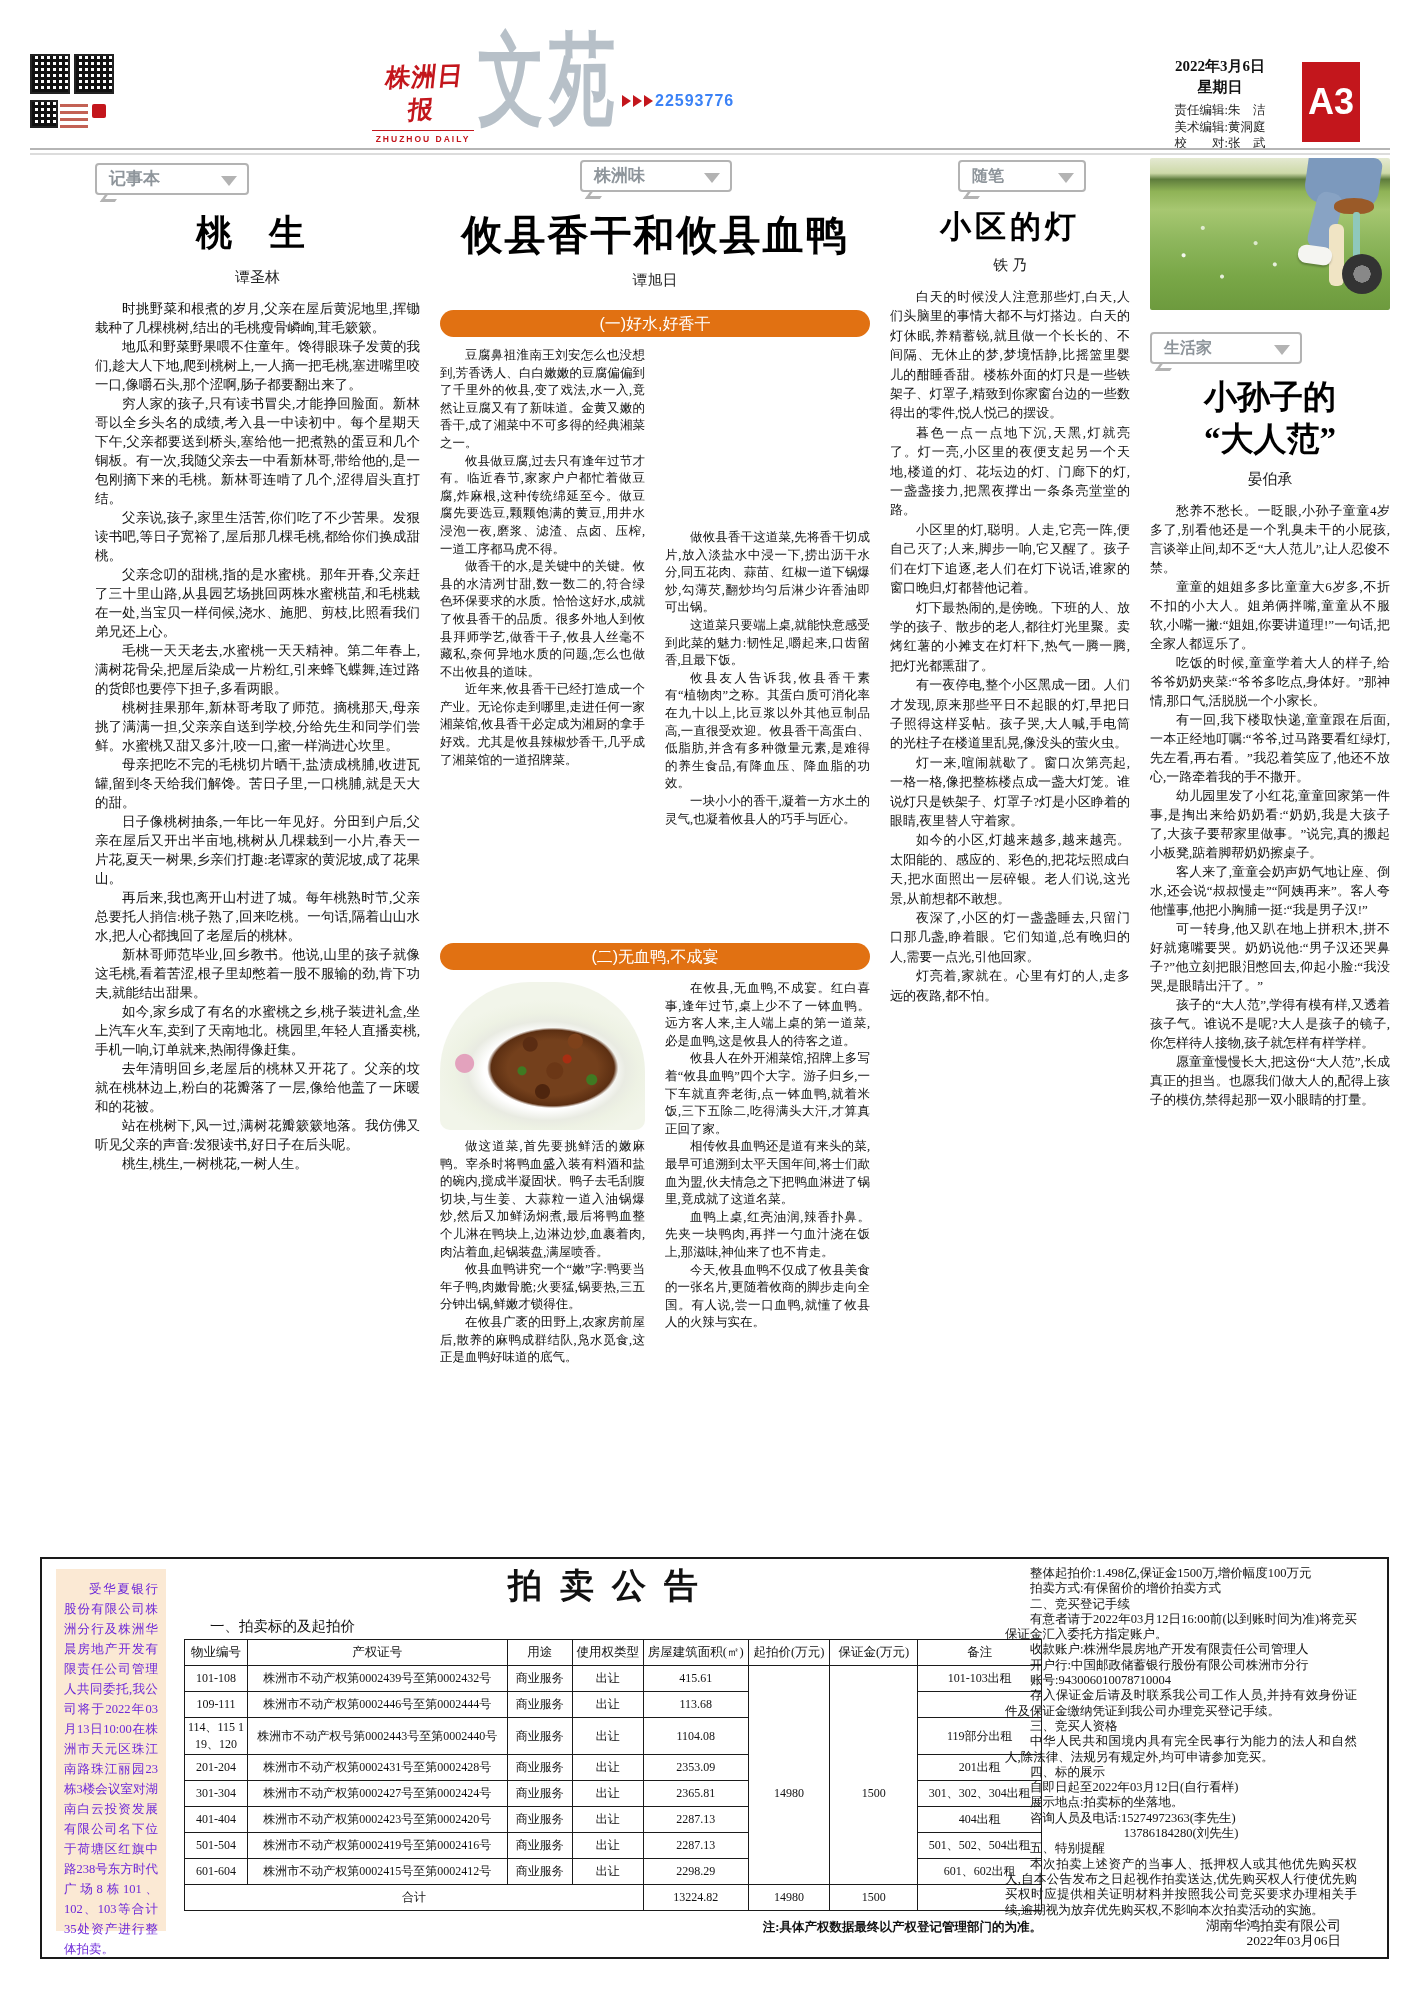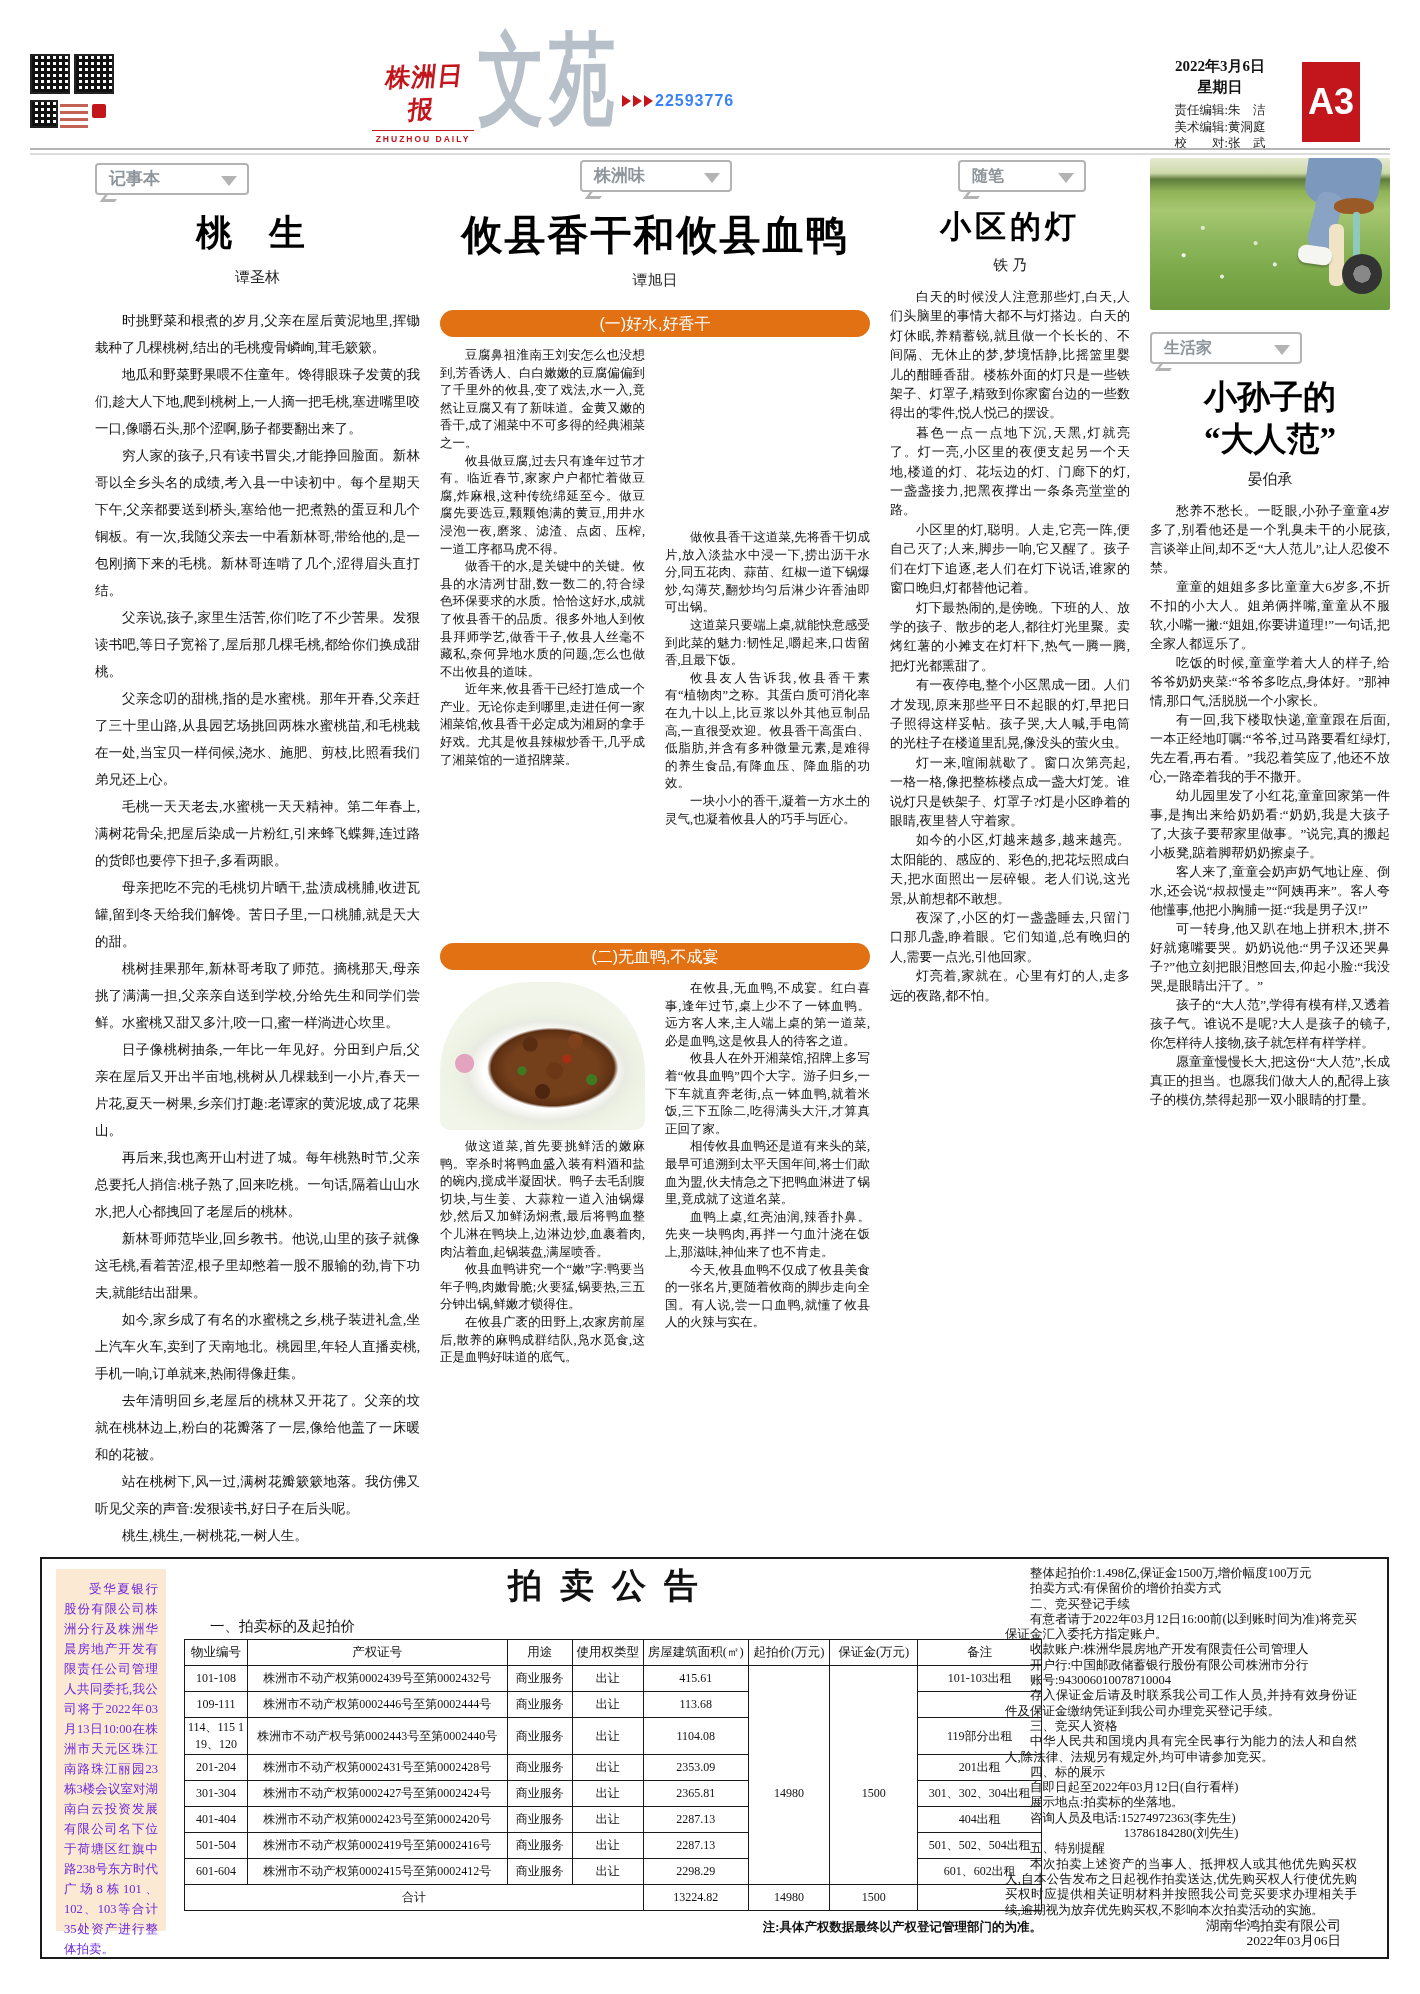--- a/index.html
+++ b/index.html
@@ -44,21 +44,21 @@
              border-left:3px solid #b3b3b3;border-bottom:3px solid #b3b3b3;transform:skewX(-35deg);}
   .art-title{font-weight:900;text-align:center;color:#000;}
   .author{text-align:center;font-size:15px;color:#222;}
   .body p{margin:0;text-indent:2em;text-align:justify;}
 
   
   .col1{left:95px;top:163px;width:325px;height:1385px;overflow:hidden;}
   .col1 .tag{width:112px;}
   .col1 .art-title{margin-top:14px;font-size:36px;letter-spacing:14px;}
   .col1 .author{margin-top:10px;}
-  .col1 .body{margin-top:20px;font-size:13.5px;line-height:27px;height:1240px;overflow:hidden;}
+  .col1 .body{margin-top:12px;font-size:13.5px;line-height:19px;height:1240px;overflow:hidden;}
 
   
   .col2{left:440px;top:158px;width:430px;height:1390px;overflow:hidden;}
   .col2 .tag{width:110px;margin:2px auto 0 140px;}
   .col2 .art-title{margin-top:16px;font-size:41px;letter-spacing:2px;}
   .col2 .author{margin-top:8px;}
   .badge{margin-top:20px;height:27px;background:#e17112;border-radius:14px;color:#fff;text-align:center;
          font-size:16px;line-height:27px;font-family:"Liberation Sans",sans-serif;}
   .b2{margin-top:8px;}
   .sec{position:relative;width:430px;}
@@ -193,22 +193,22 @@
     </div>
     <div class="art-title">桃 生</div>
     <div class="author">谭圣林</div>
     <div class="body">
         <p>时挑野菜和根煮的岁月,父亲在屋后黄泥地里,挥锄栽种了几棵桃树,结出的毛桃瘦骨嶙峋,茸毛簌簌。</p>
         <p>地瓜和野菜野果喂不住童年。馋得眼珠子发黄的我们,趁大人下地,爬到桃树上,一人摘一把毛桃,塞进嘴里咬一口,像嚼石头,那个涩啊,肠子都要翻出来了。</p>
         <p>穷人家的孩子,只有读书冒尖,才能挣回脸面。新林哥以全乡头名的成绩,考入县一中读初中。每个星期天下午,父亲都要送到桥头,塞给他一把煮熟的蛋豆和几个铜板。有一次,我随父亲去一中看新林哥,带给他的,是一包刚摘下来的毛桃。新林哥连啃了几个,涩得眉头直打结。</p>
         <p>父亲说,孩子,家里生活苦,你们吃了不少苦果。发狠读书吧,等日子宽裕了,屋后那几棵毛桃,都给你们换成甜桃。</p>
         <p>父亲念叨的甜桃,指的是水蜜桃。那年开春,父亲赶了三十里山路,从县园艺场挑回两株水蜜桃苗,和毛桃栽在一处,当宝贝一样伺候,浇水、施肥、剪枝,比照看我们弟兄还上心。</p>
         <p>毛桃一天天老去,水蜜桃一天天精神。第二年春上,满树花骨朵,把屋后染成一片粉红,引来蜂飞蝶舞,连过路的货郎也要停下担子,多看两眼。</p>
+        <p>桃树挂果那年,新林哥考取了师范。摘桃那天,母亲挑了满满一担,父亲亲自送到学校,分给先生和同学们尝鲜。水蜜桃又甜又多汁,咬一口,蜜一样淌进心坎里。</p>
         <p>母亲把吃不完的毛桃切片晒干,盐渍成桃脯,收进瓦罐,留到冬天给我们解馋。苦日子里,一口桃脯,就是天大的甜。</p>
-        <p>桃树挂果那年,新林哥考取了师范。摘桃那天,母亲挑了满满一担,父亲亲自送到学校,分给先生和同学们尝鲜。水蜜桃又甜又多汁,咬一口,蜜一样淌进心坎里。</p>
         <p>日子像桃树抽条,一年比一年见好。分田到户后,父亲在屋后又开出半亩地,桃树从几棵栽到一小片,春天一片花,夏天一树果,乡亲们打趣:老谭家的黄泥坡,成了花果山。</p>
         <p>再后来,我也离开山村进了城。每年桃熟时节,父亲总要托人捎信:桃子熟了,回来吃桃。一句话,隔着山山水水,把人心都拽回了老屋后的桃林。</p>
         <p>新林哥师范毕业,回乡教书。他说,山里的孩子就像这毛桃,看着苦涩,根子里却憋着一股不服输的劲,肯下功夫,就能结出甜果。</p>
         <p>如今,家乡成了有名的水蜜桃之乡,桃子装进礼盒,坐上汽车火车,卖到了天南地北。桃园里,年轻人直播卖桃,手机一响,订单就来,热闹得像赶集。</p>
         <p>去年清明回乡,老屋后的桃林又开花了。父亲的坟就在桃林边上,粉白的花瓣落了一层,像给他盖了一床暖和的花被。</p>
         <p>站在桃树下,风一过,满树花瓣簌簌地落。我仿佛又听见父亲的声音:发狠读书,好日子在后头呢。</p>
         <p>桃生,桃生,一树桃花,一树人生。</p>
       </div>
   </div>
 

